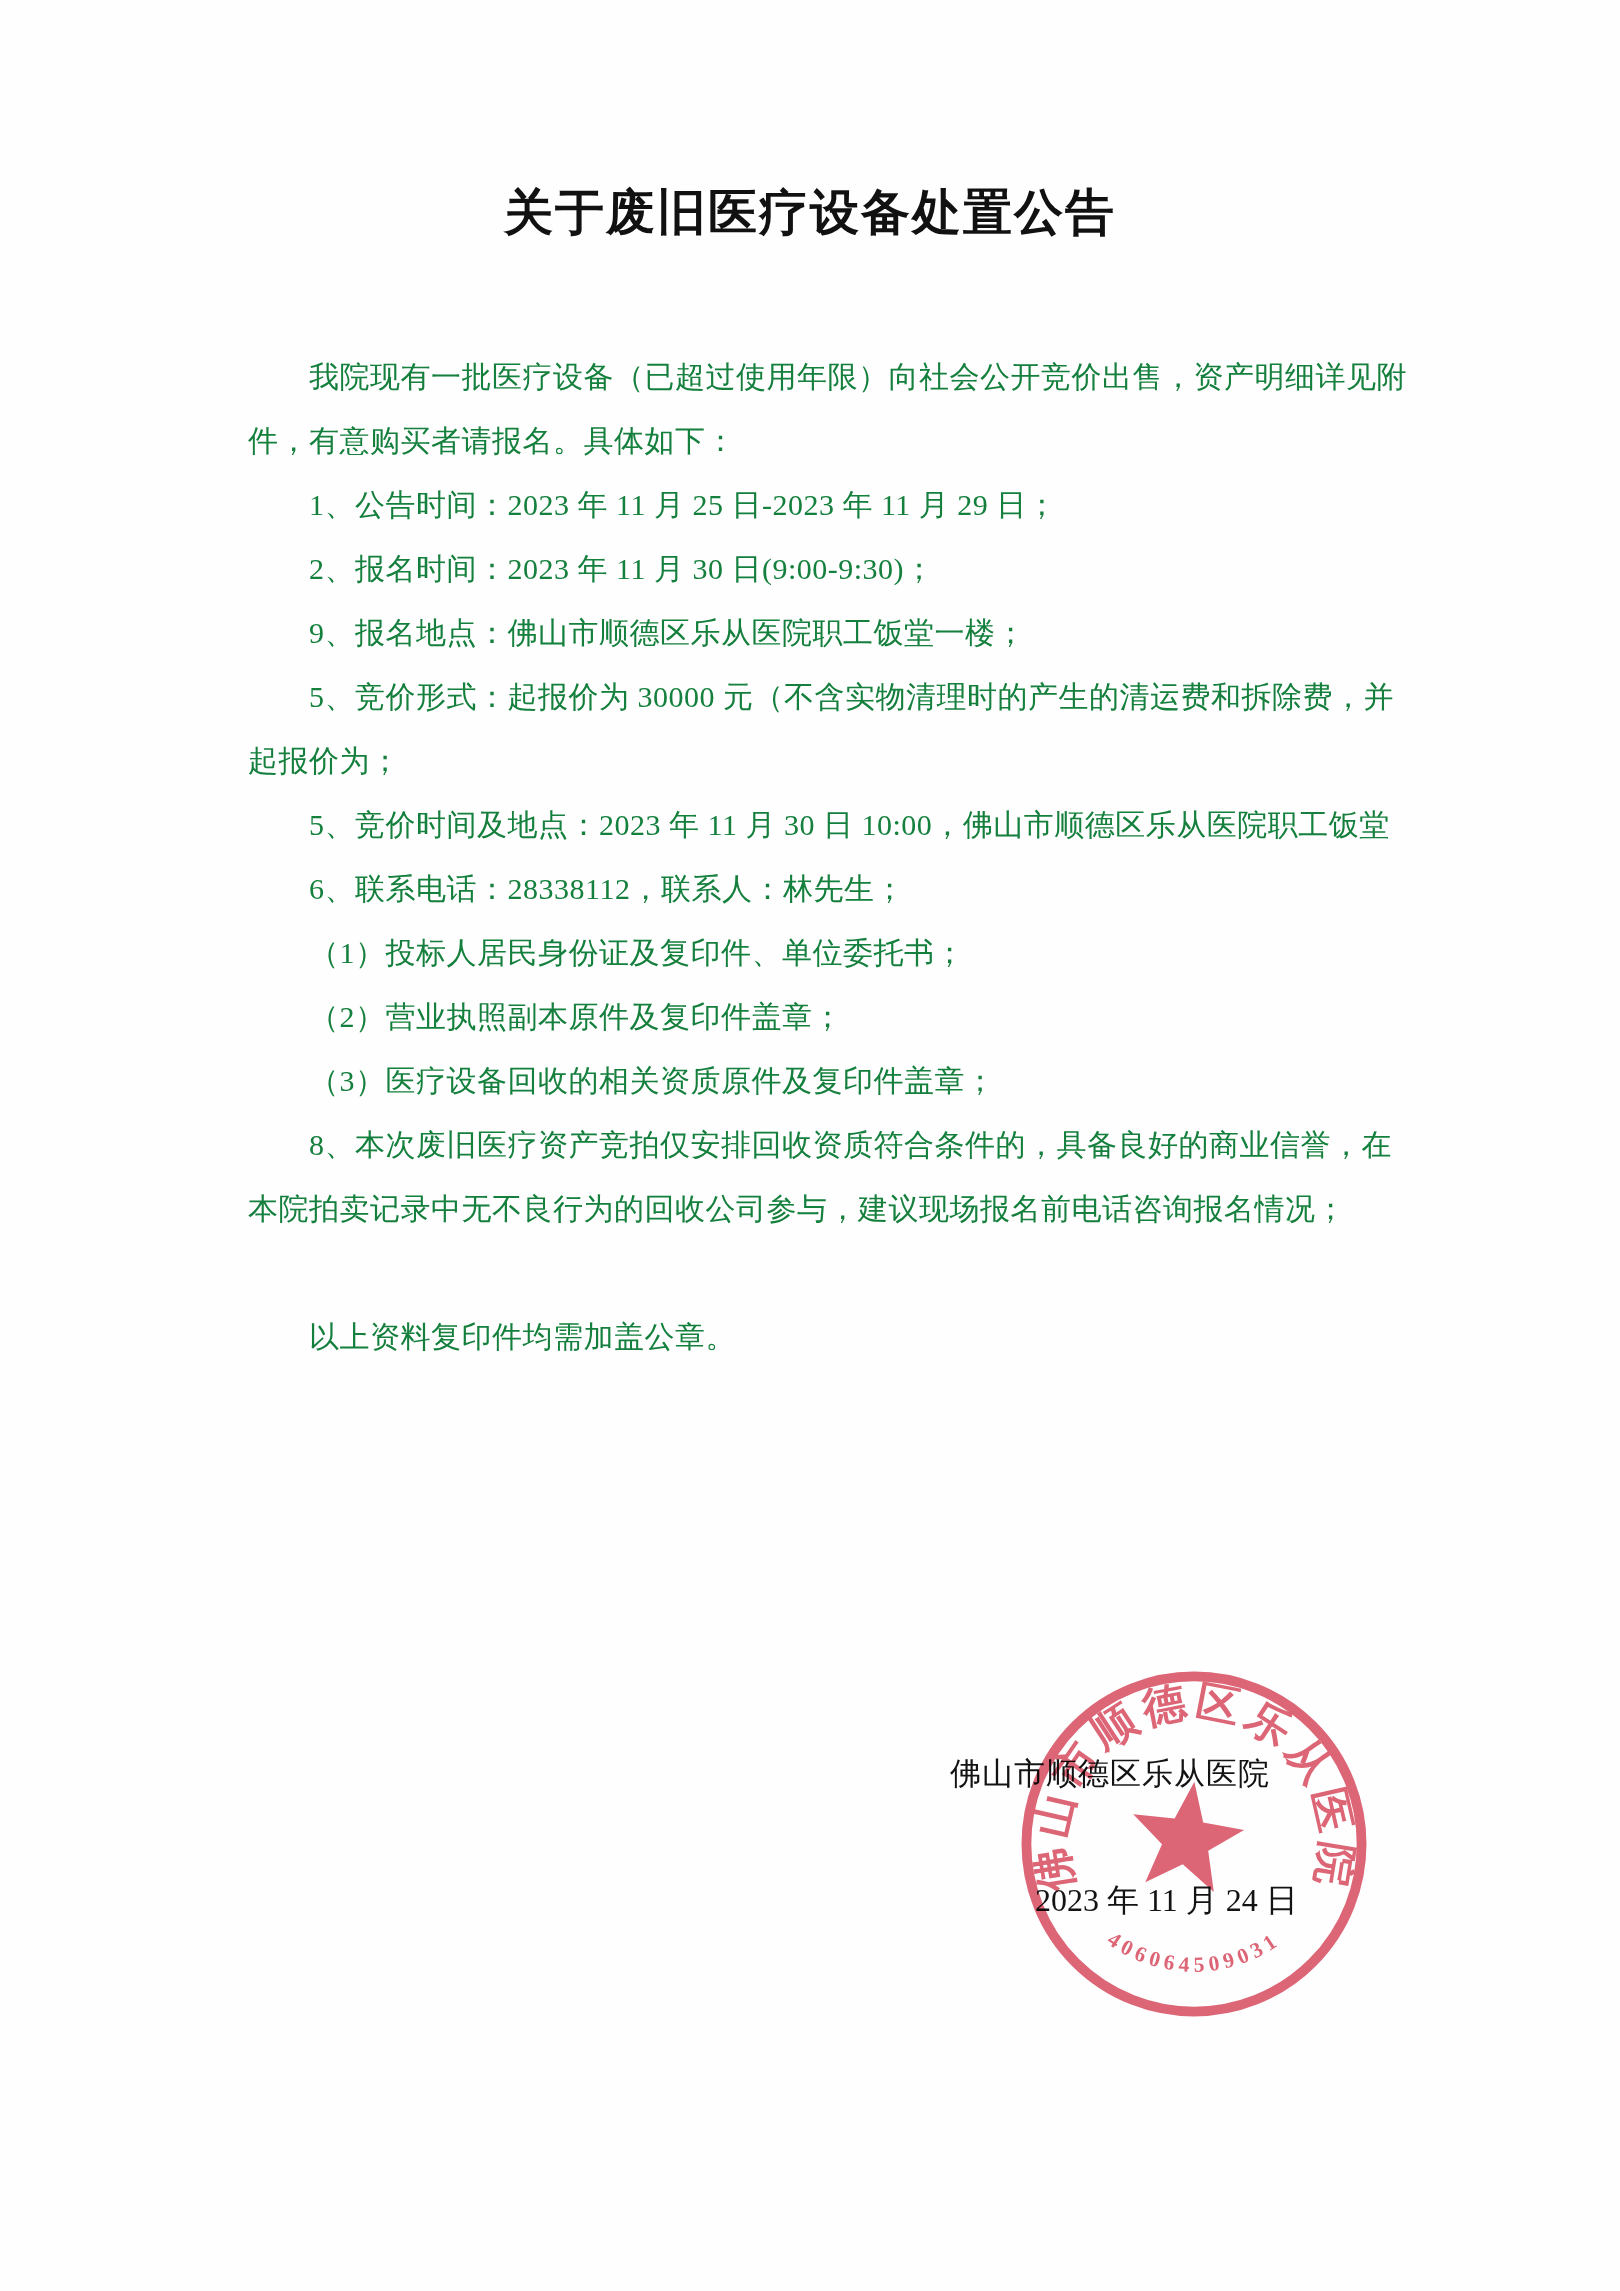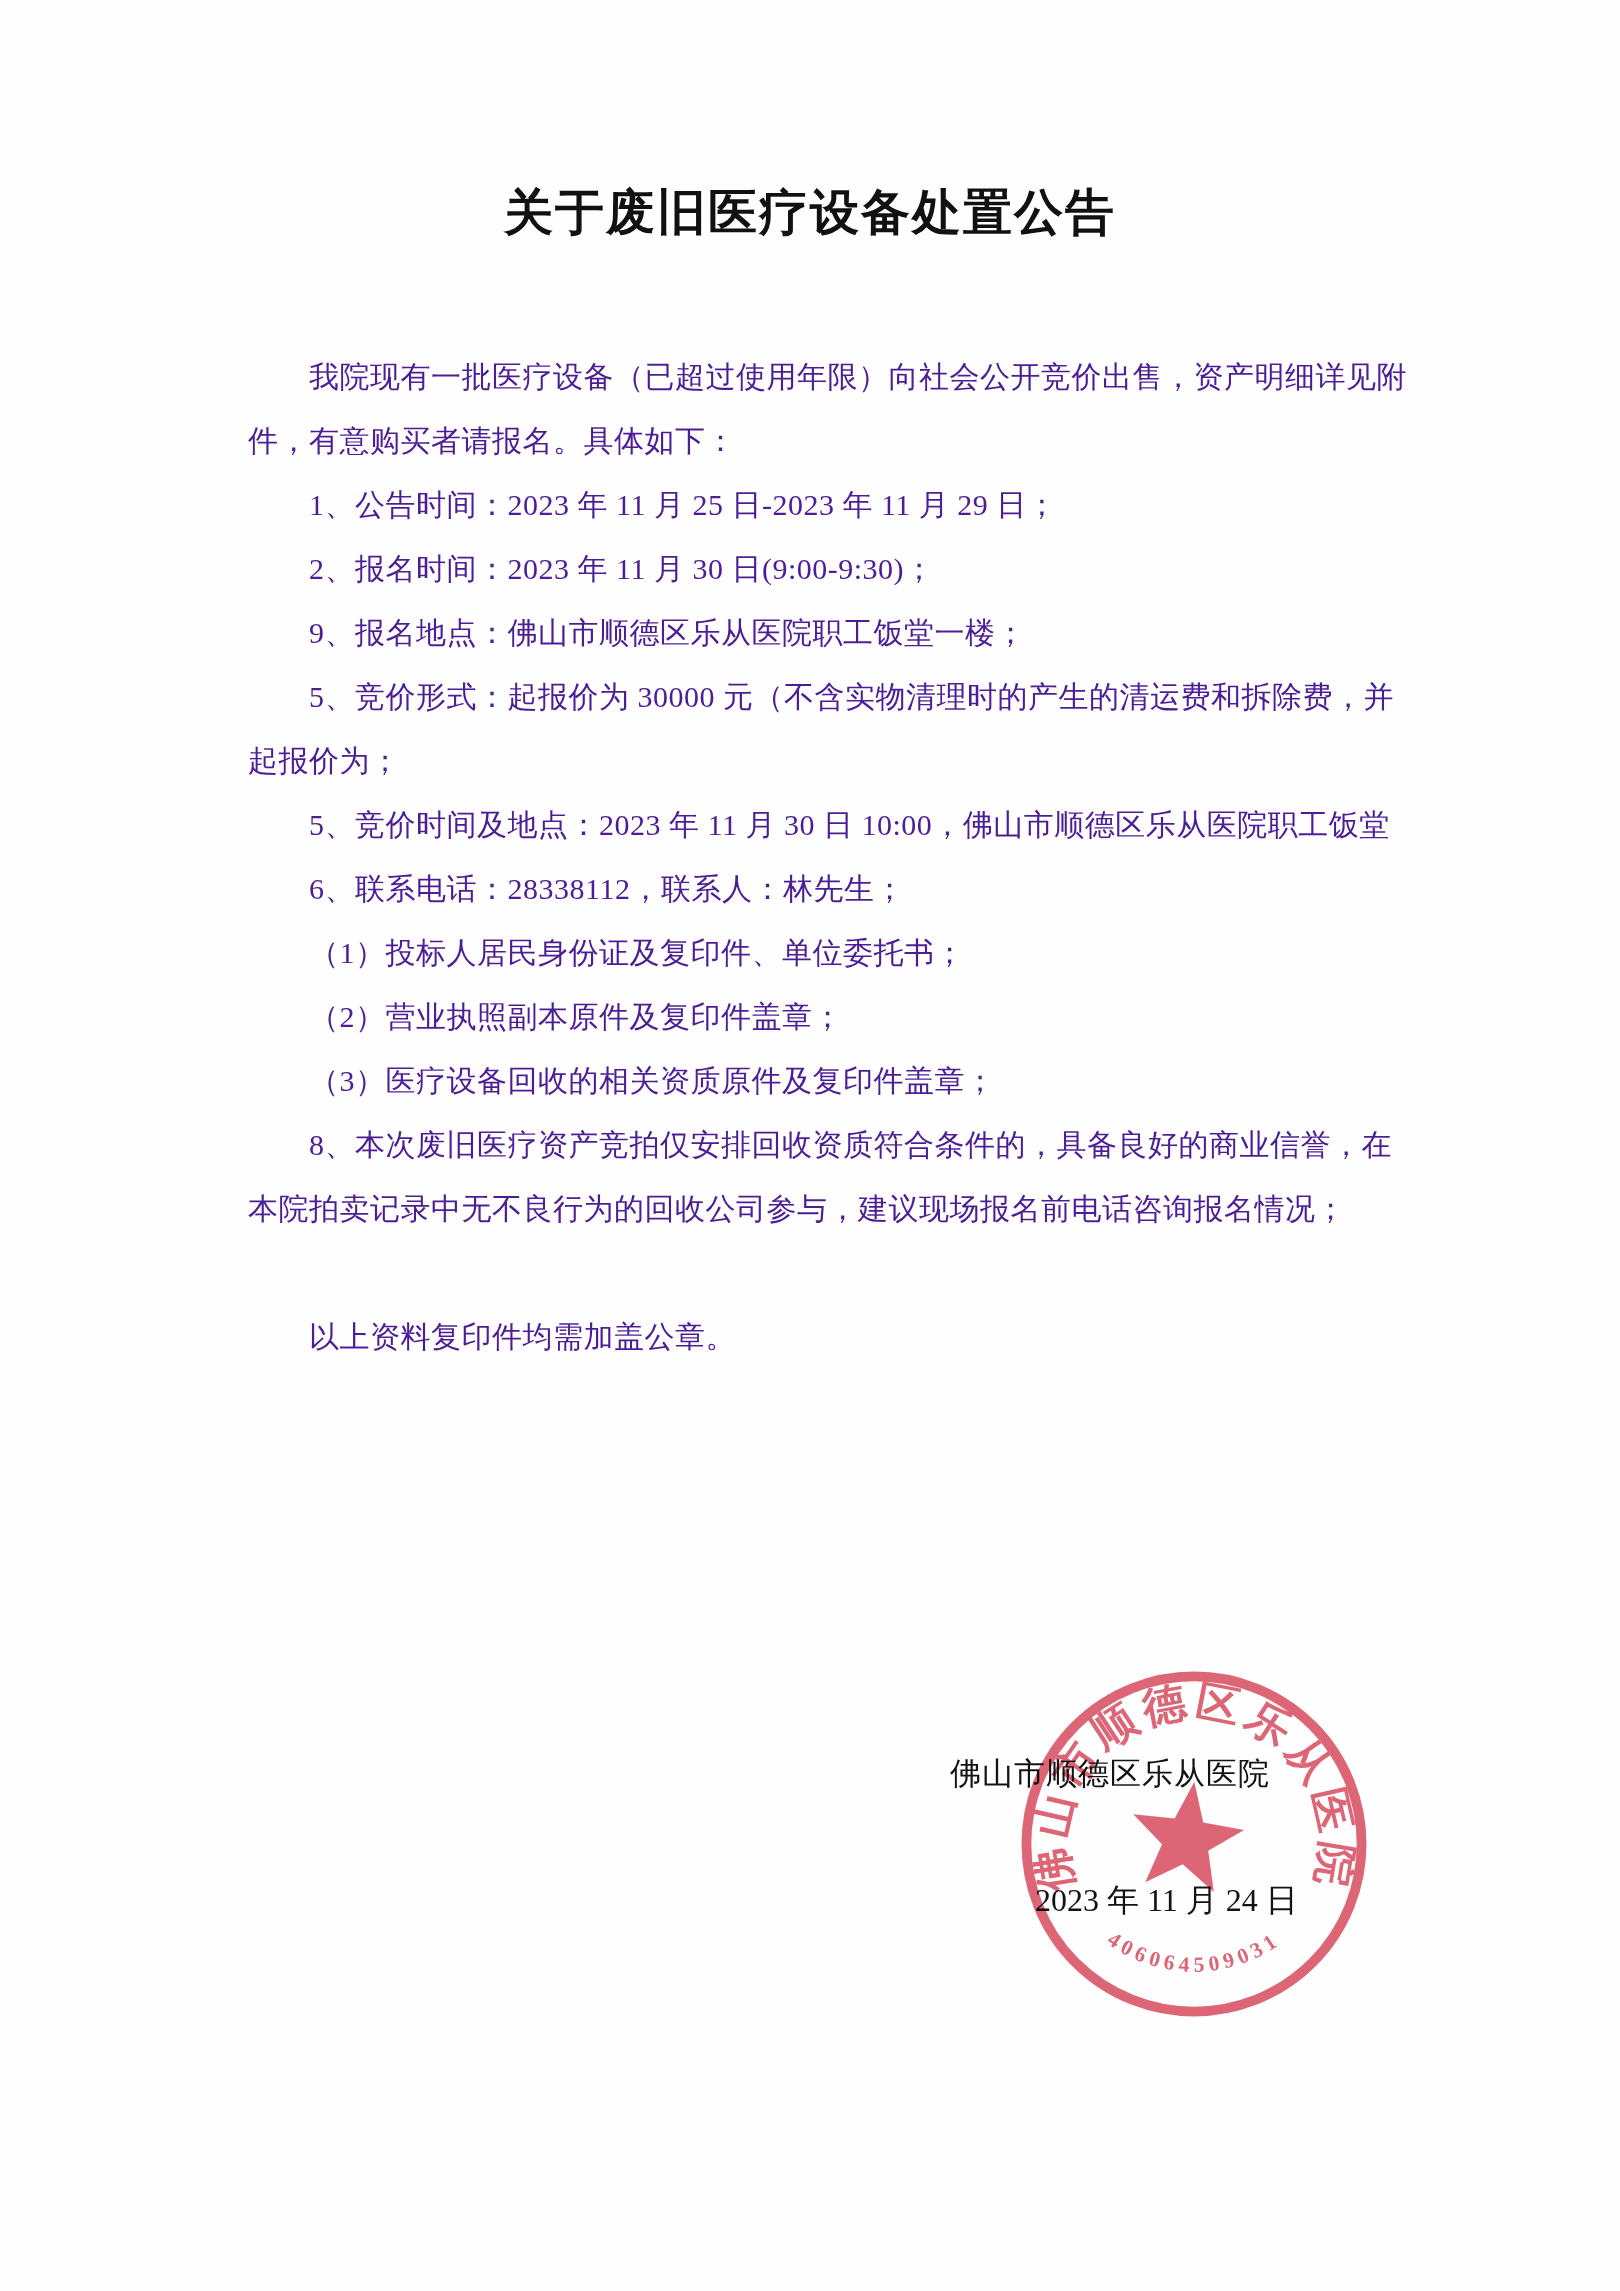--- a/index.html
+++ b/index.html
@@ -18,21 +18,21 @@
     font-size:49px; font-weight:bold; letter-spacing:2px;
     color:#111;
   }
   .body-lines {
     position:absolute; left:248px; top:345px; width:1166px;
   }
   .line {
     height:64px; line-height:64px;
     font-size:30px; letter-spacing:0.5px;
     white-space:nowrap;
-    color:#4c1d95;
+    color:#15803d;
   }
   .line.ind { padding-left:61px; }
   .sig-org {
     position:absolute; left:950px; top:1753px;
     font-size:31px; letter-spacing:1px; color:#131313;
     white-space:nowrap;
   }
   .sig-date {
     position:absolute; left:1035px; top:1879px;
     font-size:32px; color:#131313; white-space:nowrap;

